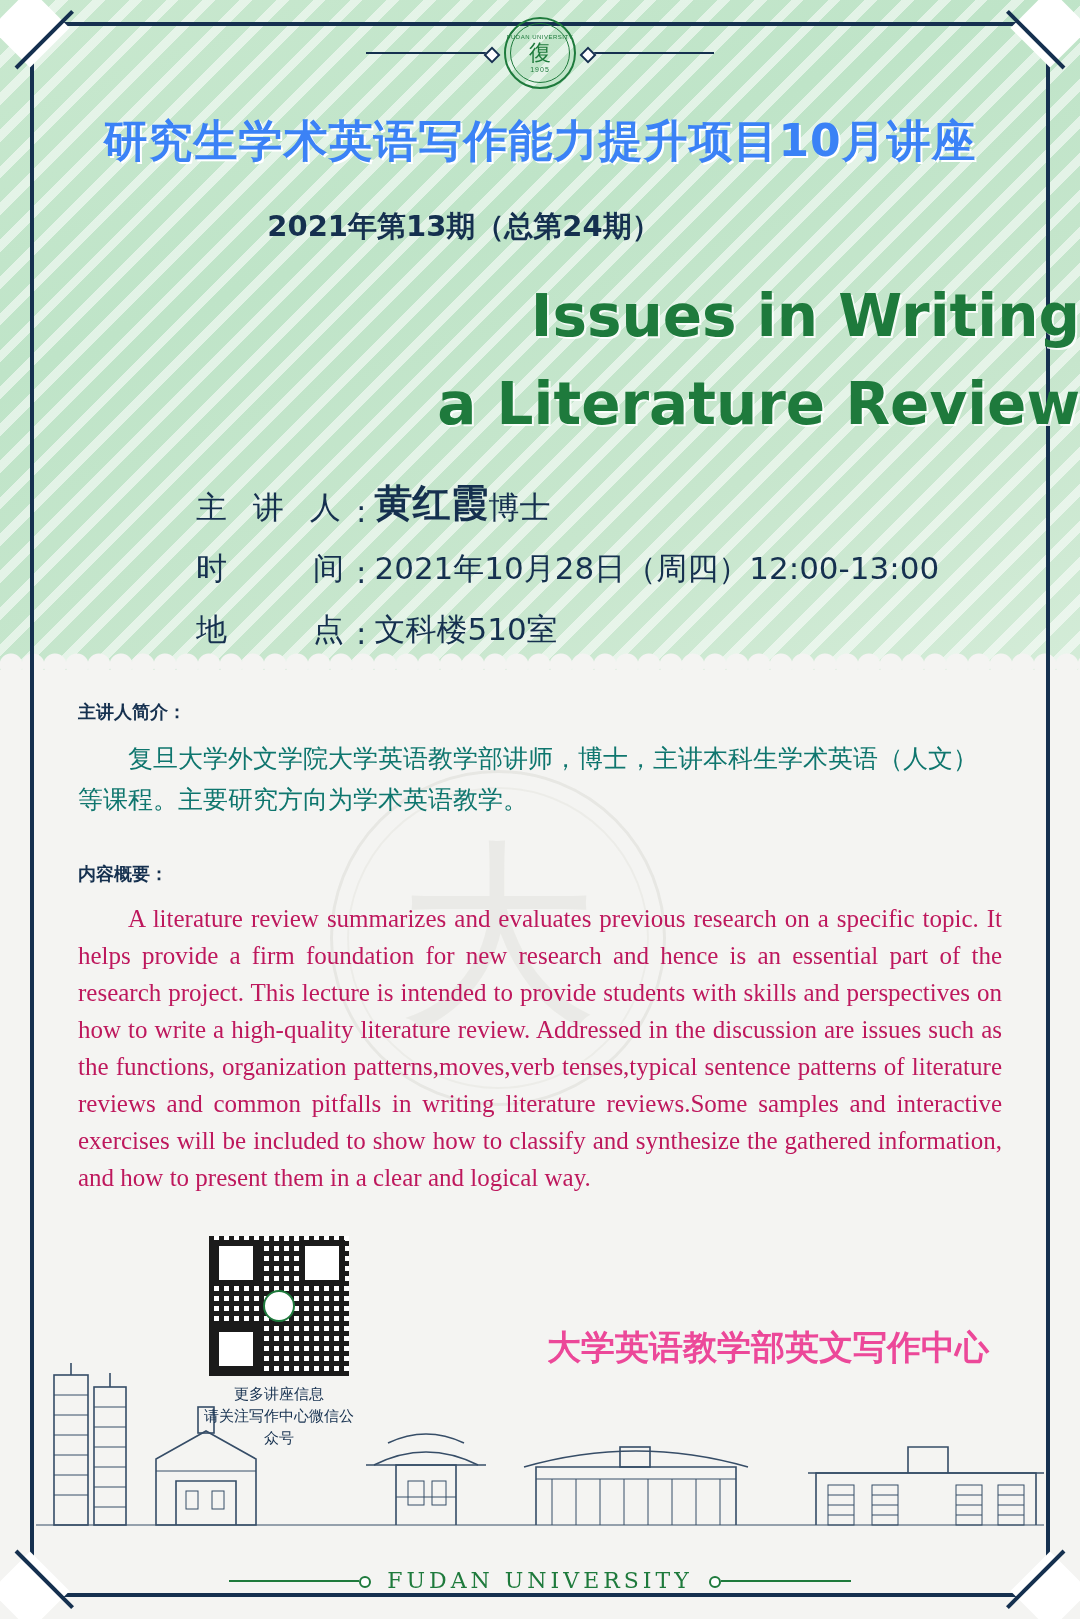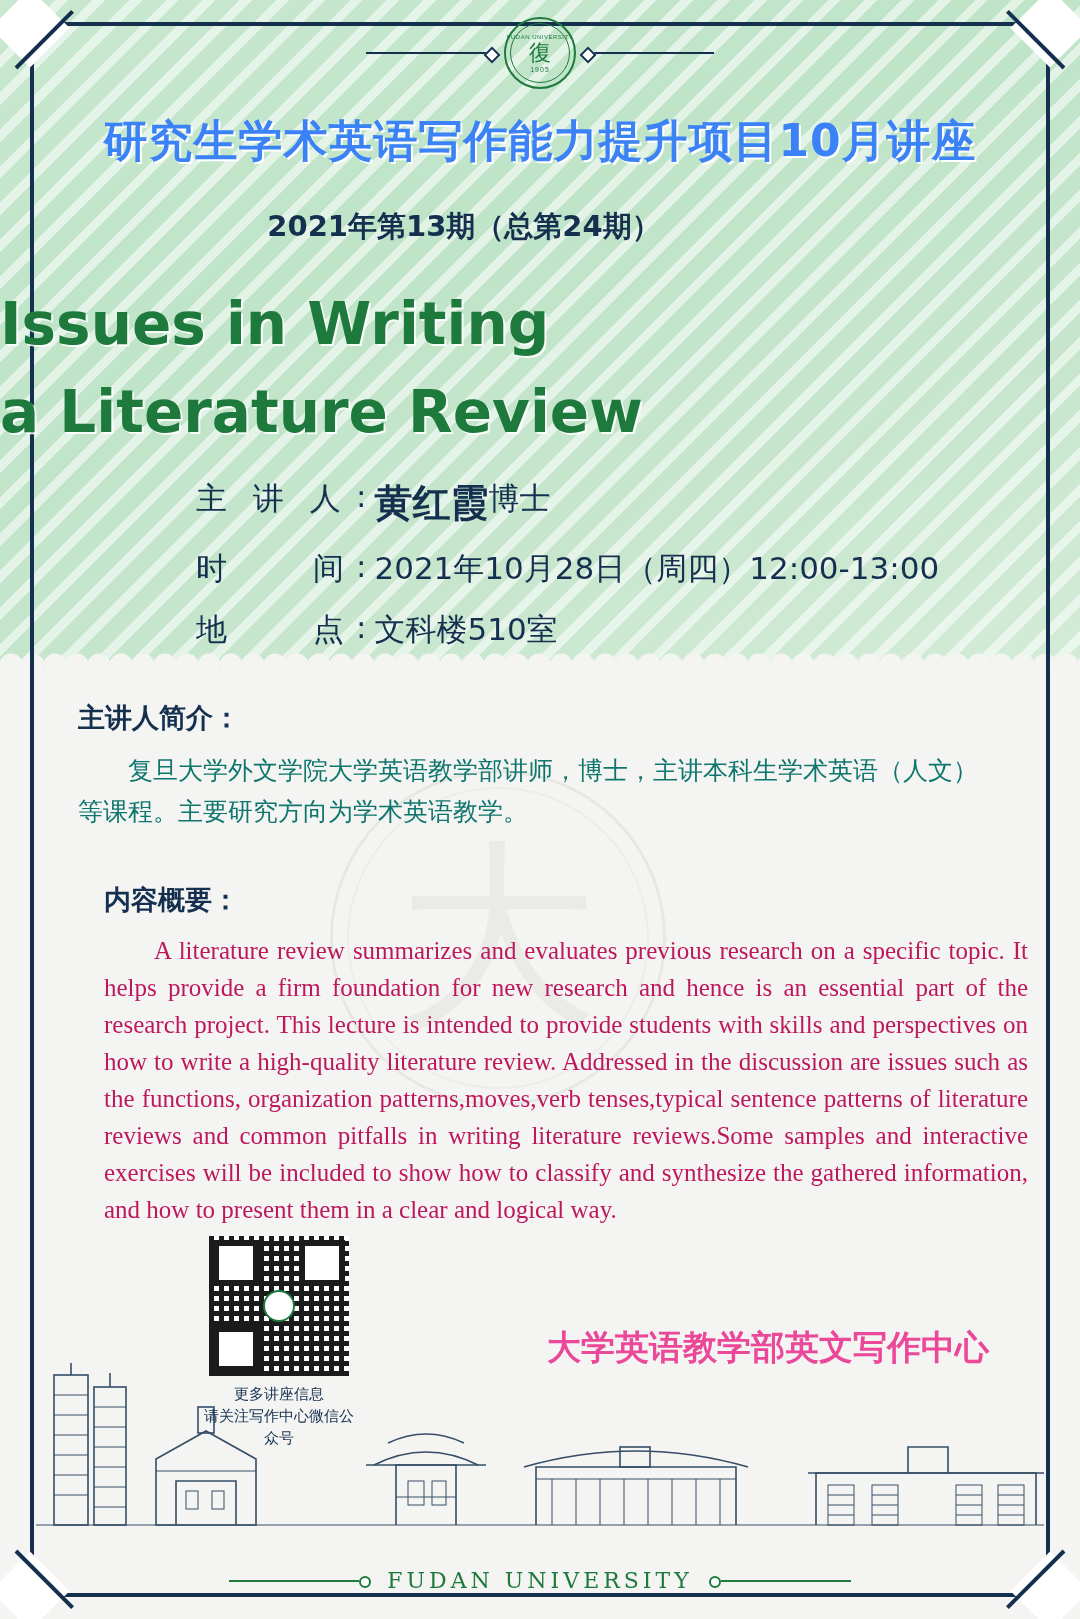--- a/index.html
+++ b/index.html
@@ -200,43 +200,43 @@
     left: 0; top: 207px;
     width: 928px;
     text-align: center;
     font-size: 29px;
     font-weight: bold;
     color: #15304f;
     font-family: "DejaVu Sans", sans-serif;
   }
   .title-en {
     position: absolute;
-    left: 0; top: 280px;
-    width: 1080px;
-    text-align: left;
+    left: 0; top: 272px;
+    width: 1080px;
+    text-align: right;
     font-size: 58px;
     font-weight: bold;
     color: #1e7a3c;
     line-height: 1.52;
     font-family: "DejaVu Sans", sans-serif;
     text-shadow: 2px 2px 0 rgba(255,255,255,.85);
   }
 
   
   .details {
     position: absolute;
     left: 196px;
     top: 478px;
     color: #15304f;
     font-size: 31px;
     font-family: "DejaVu Sans", sans-serif;
   }
   .detail-row {
     display: flex;
-    align-items: flex-start;
+    align-items: flex-end;
     margin-bottom: 19px;
     white-space: nowrap;
   }
   .detail-label {
     width: 160px;
     display: inline-block;
     letter-spacing: 8px;
     font-size: 31px;
   }
   .detail-colon { margin-right: 8px; }
@@ -247,21 +247,21 @@
   }
 
   
   .section {
     position: absolute;
     left: 78px;
     width: 924px;
     color: #15304f;
   }
   .section-heading {
-    font-size: 27px;
+    font-size: 18px;
     font-weight: bold;
     font-family: "DejaVu Serif", serif;
     margin-bottom: 14px;
     color: #15304f;
   }
   .cn-para {
     font-size: 25px;
     line-height: 1.65;
     font-family: "DejaVu Serif", serif;
     text-indent: 2em;
@@ -269,21 +269,21 @@
   }
   .en-para {
     font-size: 25px;
     line-height: 1.48;
     font-family: "Liberation Serif", serif;
     text-align: justify;
     text-indent: 2em;
     color: #be185d;
   }
   #bio-section  { top: 700px; }
-  #abstract-section { top: 882px; margin-left: 26px; }
+  #abstract-section { top: 862px; }
 
   
   .qr-block {
     position: absolute;
     left: 204px;
     top: 1236px;
     width: 150px;
     text-align: center;
   }
   .qr-img {

